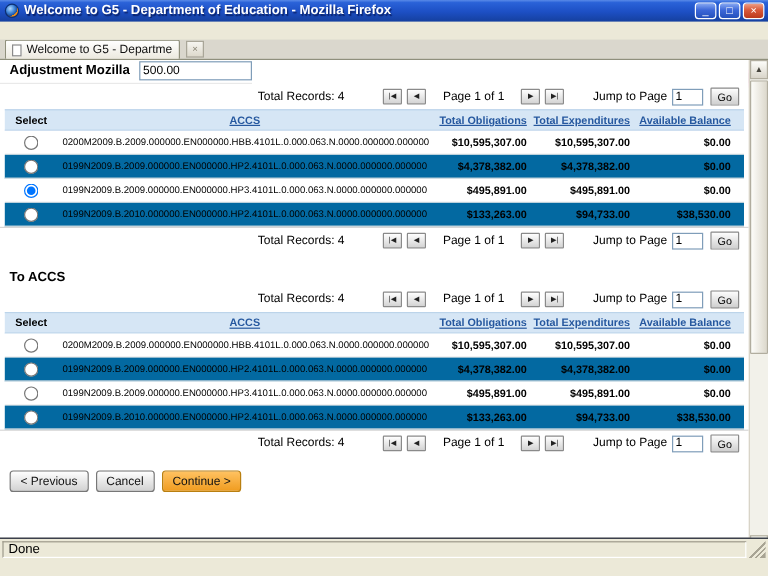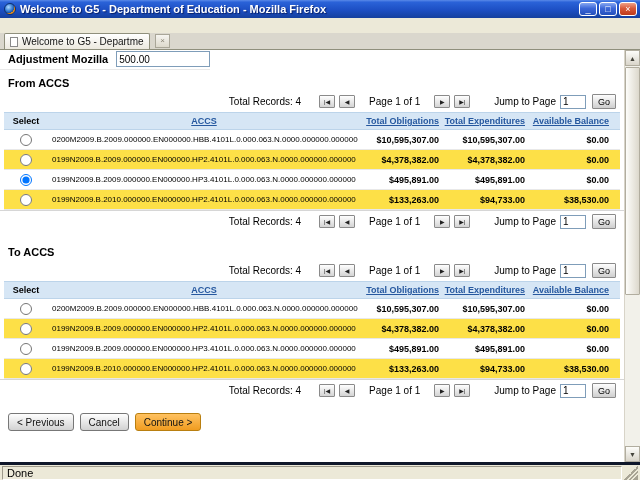--- a/index.html
+++ b/index.html
@@ -50,21 +50,21 @@
   .adj-label { font-size:11px; font-weight:bold; white-space:nowrap; }
   .adj-input { width:94px; height:16px; border:1px solid #7f9db9; font-size:10px; padding:0 2px;
     font-family:"Liberation Sans", sans-serif; }
   .section-title { font-size:11px; font-weight:bold; padding:7px 0 2px 8px; }
   .section-title.to { padding-top:14px; }
 
   
   .pagbar { display:flex; align-items:center; justify-content:flex-end; gap:4px;
     padding:3px 8px 3px 0; font-size:10px; }
   .pagbar.bottom { border-top:1px solid #d6d6d6; }
-  .pagbar .total { margin-right:14px; }
+  .pagbar .total { margin-right:28px; }
   .pagbar .page-label { margin:0 10px; }
   .pagbar .jump-label { margin-left:20px; }
   .pagbtn { width:16px; height:13px; border:1px solid #8a8a8a; border-radius:1px;
     background:linear-gradient(#fefefe,#d4d4d4); font-size:6px; line-height:10px; text-align:center;
     padding:0; color:#222; }
   .jump-input { width:26px; height:14px; border:1px solid #7f9db9; font-size:10px; padding:0 2px;
     font-family:"Liberation Sans", sans-serif; }
   .gobtn { height:15px; border:1px solid #8a8a8a; border-radius:1px;
     background:linear-gradient(#fdfdfd,#cfcfcf); font-size:9px; padding:0 5px; margin-left:2px; }
 
@@ -73,21 +73,21 @@
   .thead { display:flex; align-items:center; height:18px; background:#d6e6f5;
     border-top:1px solid #bcd4ea; border-bottom:1px solid #bcd4ea; font-weight:bold; font-size:9px; }
   .th-link { color:#26589f; text-decoration:underline; cursor:pointer; }
   .c-sel { width:44px; text-align:center; flex:0 0 auto; }
   .c-accs { width:312px; flex:0 0 auto; padding-left:4px; }
   .thead .c-accs { text-align:center; padding-left:0; }
   .c-obl { width:82px; text-align:right; padding-right:3px; flex:0 0 auto; }
   .c-exp { width:86px; text-align:right; padding-right:3px; flex:0 0 auto; }
   .c-bal { width:84px; text-align:right; padding-right:3px; flex:0 0 auto; }
   .trow { display:flex; align-items:center; height:20px; border-bottom:1px solid #e8e8e8; background:#fff; }
-  .trow.alt { background:#fde047; }
+  .trow.alt { background:#0369a1; }
   .trow .c-accs { font-size:8px; letter-spacing:0; white-space:nowrap; }
   .trow .c-obl, .trow .c-exp, .trow .c-bal { font-weight:bold; font-size:9px; }
   .radio { width:12px; height:12px; margin:0; vertical-align:middle; }
 
   
   .actions { display:flex; gap:6px; padding:12px 0 0 8px;align-items:flex-end; }
   .btn { font-size:10px; height:18px; padding:0 8px; border:1px solid #777; border-radius:3px;
     background:linear-gradient(#fefefe,#d2d2d2); color:#111; }
   .btn.continue { background:linear-gradient(#ffc261,#f09c20); border-color:#b97f10; }
 
@@ -96,22 +96,22 @@
     border-left:1px solid #d8d4c8; }
   .scroll-btn { position:absolute; left:0; width:15px; height:16px;
     background:linear-gradient(#fdfdfa,#d9d5ca); border:1px solid #b1ad9f; font-size:7px;
     line-height:13px; text-align:center; color:#45443c; padding:0; }
   .scroll-btn.up { top:0; }
   .scroll-btn.down { bottom:0; }
   .scroll-thumb { position:absolute; left:0; top:17px; width:15px; height:228px;
     background:linear-gradient(90deg,#fdfdfa,#dcd8cc); border:1px solid #b1ad9f; border-radius:1px; }
 
   
-  .statusbar { position:absolute; left:0; right:0; bottom:0; height:18px; background:#ece9d8;
-    border-top:3px solid #0f172a; display:flex; align-items:center; padding:1px 2px 1px 2px; }
+  .statusbar { position:absolute; left:0; right:0; bottom:14px; height:18px; background:#ece9d8;
+    border-top:1px solid #0f172a; display:flex; align-items:center; padding:1px 2px 1px 2px; }
   .status-panel { flex:1; height:14px; border:1px solid; border-color:#9d998a #ffffff #ffffff #9d998a;
     display:flex; align-items:center; padding:0 4px; font-size:11px; }
   .resize-grip { width:14px; height:14px; margin-left:2px;
     background:linear-gradient(135deg, transparent 50%, #a8a494 50%, #a8a494 58%, #ece9d8 58%,
       #ece9d8 66%, #a8a494 66%, #a8a494 74%, #ece9d8 74%, #ece9d8 82%, #a8a494 82%); }
 </style>
 </head>
 <body>
 
 <div class="window">
@@ -146,21 +146,20 @@
     <button class="tabstrip-btn">×</button>
   </div>
 
   <div class="content">
 
     <div class="adj-row">
       <span class="adj-label">Adjustment Mozilla</span>
       <input class="adj-input" type="text" value="500.00" style="">
     </div>
 
-    <div class="section-title">From ACCS</div>
 
     <div class="pagbar">
       <span class="total">Total Records: 4</span>
       <button class="pagbtn">|◀</button>
       <button class="pagbtn">◀</button>
       <span class="page-label">Page 1 of 1</span>
       <button class="pagbtn">▶</button>
       <button class="pagbtn">▶|</button>
       <span class="jump-label">Jump to Page</span>
       <input class="jump-input" type="text" value="1" style="">

